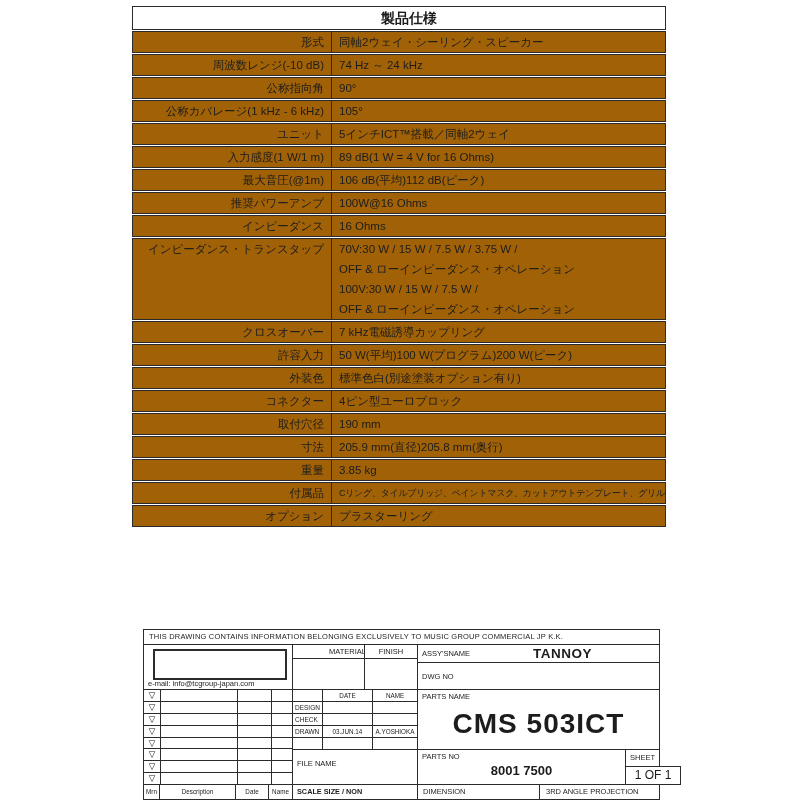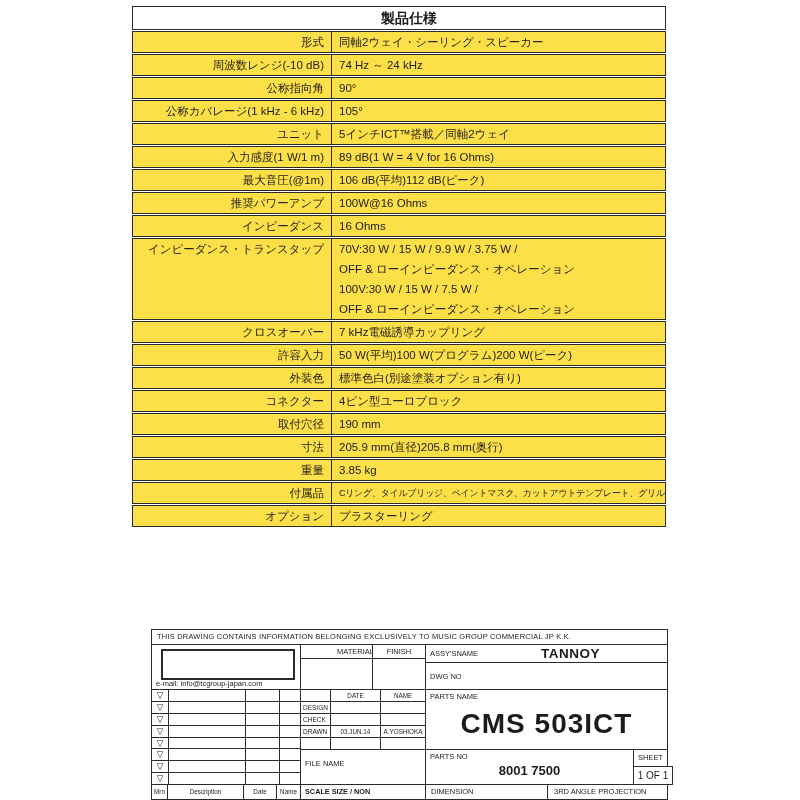--- a/index.html
+++ b/index.html
@@ -9,35 +9,35 @@
     overflow:hidden;
   }
   .page { position:absolute; inset:0; }
 
   
   .spec-table { position:absolute; left:132px; top:6px; width:534px; }
   .spec-title {
     border:1px solid #2b2b2b; height:22px; line-height:22px; text-align:center;
     font-weight:bold; font-size:14px; background:#fff;padding-left:20px;
   }
-  .spec-row { border:1px solid #2b2b2b; margin-top:1px; display:flex; height:20px; background:#fde047; }
+  .spec-row { border:1px solid #2b2b2b; margin-top:1px; display:flex; height:20px; background:#a16207; }
   .spec-row.tall { height:80px; }
   .spec-label {
     width:191px; text-align:right; padding-right:7px; font-size:11.5px;
     line-height:20px; white-space:nowrap; overflow:hidden; flex:none;
   }
   .spec-value {
     flex:1; border-left:1px solid #2b2b2b; padding-left:7px; font-size:11.5px;
     line-height:20px; white-space:nowrap; overflow:hidden;
   }
   .spec-value.small { font-size:9px; letter-spacing:-0.3px; }
   .spec-line { height:20px; line-height:20px; }
 
   
-  .tblock { position:absolute; left:151px; top:629px; width:517px; height:171px; }
+  .tblock { position:absolute; left:143px; top:629px; width:517px; height:171px; }
   .cell { position:absolute; border:1px solid #2b2b2b; box-sizing:border-box; background:#fff; }
   .lbl { font-size:7.5px; color:#222; }
   .banner { left:0; top:0; width:517px; height:16px; line-height:14px; padding-left:5px; font-size:7.5px; letter-spacing:0.2px; }
   .logo-cell { left:0; top:15px; width:150px; height:46px; }
   .logo-box { position:absolute; left:9px; top:4px; width:130px; height:27px; border:2px solid #2b2b2b; }
   .email { position:absolute; left:4px; bottom:1px; font-size:7.5px; white-space:nowrap; }
   .hdr-center { text-align:center; line-height:13px; }
   .material-hdr { left:149px; top:15px; width:73px; height:15px;padding-left:36px; }
   .material-val { left:149px; top:29px; width:73px; height:32px; }
   .finish-hdr { left:221px; top:15px; width:54px; height:15px; }
@@ -65,21 +65,21 @@
   .c-name { left:229px; width:46px; height:13px; }
 
   .file-cell { left:149px; top:120px; width:142px; height:36px; padding:2px 0 0 4px; }
   .parts-name-cell { left:274px; top:60px; width:243px; height:61px; }
   .parts-name-lab { position:absolute; left:4px; top:2px; font-size:7.5px; }
   .parts-name-val { position:absolute; left:0; right:0; top:18px; text-align:center; font-weight:bold; font-size:28px; letter-spacing:1px; }
   .parts-no-cell { left:274px; top:120px; width:209px; height:36px; }
   .parts-no-lab { position:absolute; left:4px; top:2px; font-size:7.5px; }
   .parts-no-val { position:absolute; left:0; right:0; top:13px; text-align:center; font-weight:bold; font-size:13px; }
   .sheet-hdr { left:482px; top:120px; width:35px; height:18px; text-align:center; line-height:16px; font-size:7.5px; }
-  .sheet-val { left:482px; top:137px; width:40px; height:19px; text-align:center; line-height:17px; font-size:10px; }
+  .sheet-val { left:482px; top:137px; width:56px; height:19px; text-align:center; line-height:17px; font-size:12px; }
 
   .bot { top:155px; height:16px; line-height:14px; font-size:6.3px; }
   .bot-mrn { left:0; width:17px; text-align:center; }
   .bot-desc { left:16px; width:77px; text-align:center; }
   .bot-date { left:92px; width:34px; text-align:center; }
   .bot-name { left:125px; width:25px; text-align:center; }
   .bot-scale { left:149px; width:126px; padding-left:4px; font-size:7.3px; font-weight:bold; }
   .bot-dim { left:274px; width:123px; padding-left:5px; font-size:7.5px; }
   .bot-dim .unit { margin-left:44px;padding-left:29px; }
   .bot-proj { left:396px; width:121px; padding-left:6px; font-size:7.5px; }
@@ -124,21 +124,21 @@
           <div class="spec-label">推奨パワーアンプ</div>
           <div class="spec-value">100W@16 Ohms</div>
         </div>
         <div class="spec-row">
           <div class="spec-label">インピーダンス</div>
           <div class="spec-value">16 Ohms</div>
         </div>
         <div class="spec-row tall">
           <div class="spec-label">インピーダンス・トランスタップ</div>
           <div class="spec-value">
-            <div class="spec-line">70V:30 W / 15 W / 9.9 W / 3.75 W /</div>
+            <div class="spec-line">70V:30 W / 15 W / 7.5 W / 3.75 W /</div>
             <div class="spec-line">OFF &amp; ローインピーダンス・オペレーション</div>
             <div class="spec-line">100V:30 W / 15 W / 7.5 W /</div>
             <div class="spec-line">OFF &amp; ローインピーダンス・オペレーション</div>
           </div>
         </div>
         <div class="spec-row">
           <div class="spec-label">クロスオーバー</div>
           <div class="spec-value">7 kHz電磁誘導カップリング</div>
         </div>
         <div class="spec-row">

